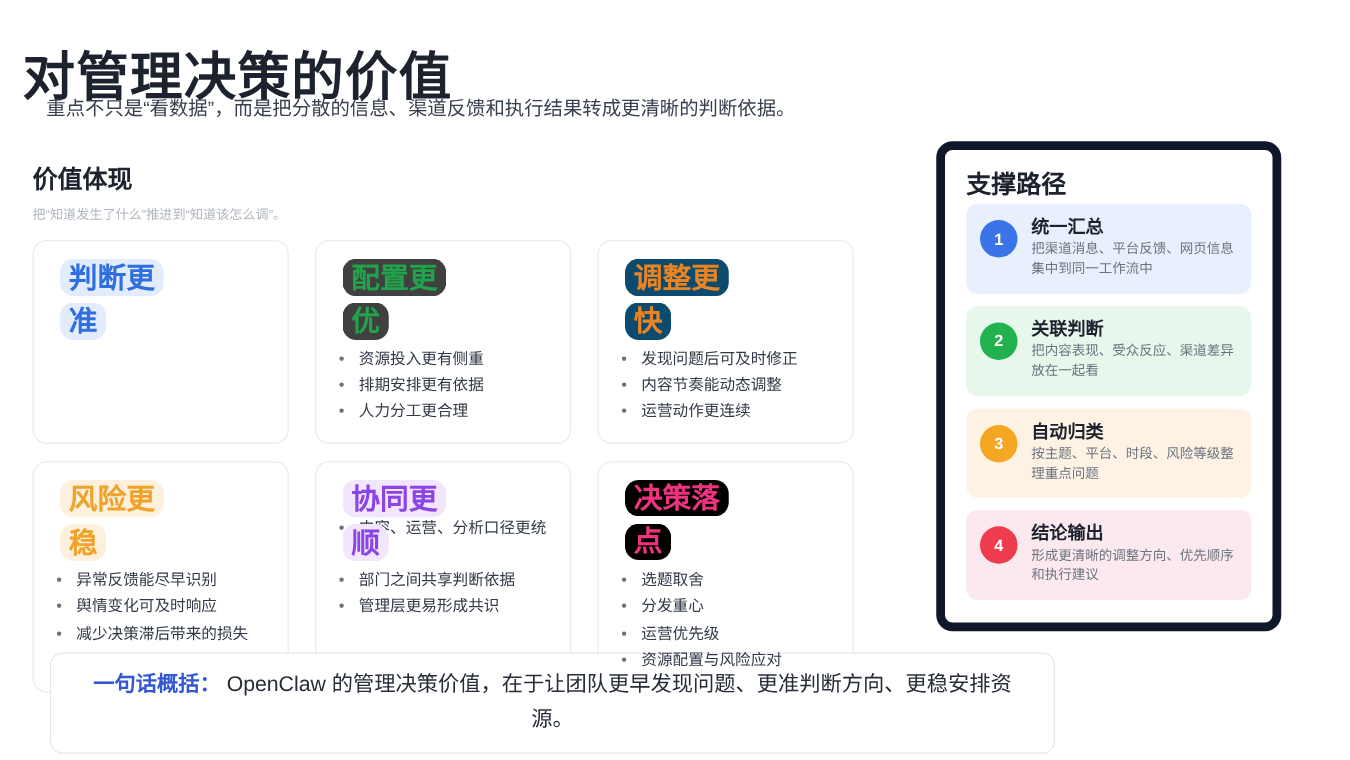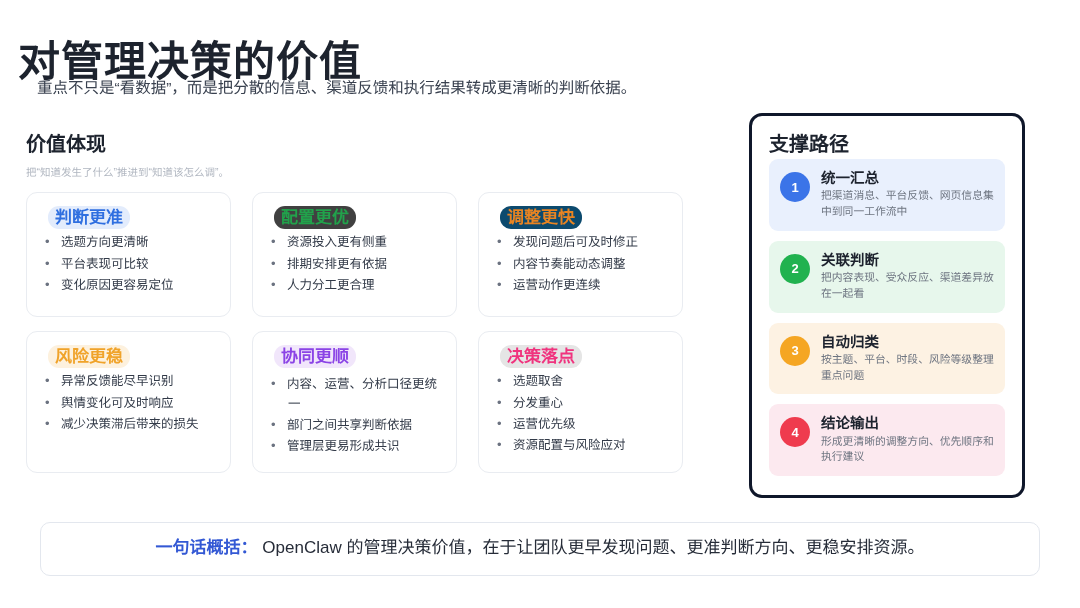--- a/index.html
+++ b/index.html
@@ -81,21 +81,21 @@
     background: #ffffff;
     border: 1px solid #e9ecf1;
     border-radius: 11px;
     padding: 12px 13px 14px 13px;
     min-height: 125px;
   }
   .value-card.tall { min-height: 140px; }
 
   .card-title {
     display: inline;
-    font-size: 17px;
+    font-size: 23px;
     font-weight: 700;
     line-height: 1.52;
     padding: 2px 7px;
     border-radius: 11px;
     box-decoration-break: clone;
     -webkit-box-decoration-break: clone;
   }
   .card-title-wrap {
     width: 92px;
     margin: 0 0 2px 8px;
@@ -130,31 +130,31 @@
     font-size: 13px;
     color: #6b7280;
   }
 
   
   .t-blue   { color: #2f6fe0; background: #e3ecfc; }
   .t-green  { color: #21a24b; background: #404040; }
   .t-orange { color: #e88422; background: #0c4a6e; }
   .t-amber  { color: #f0a32a; background: #fdf1de; }
   .t-purple { color: #8b44e6; background: #f1e6fb; margin-top: 44px; }
-  .t-pink   { color: #f0337e; background: #e5e5e5; }
+  .t-pink   { color: #f0337e; background: #000000; font-family: Liberation Serif, serif; }
 
   
   .right-panel {
     position: absolute;
     left: 749px;
     top: 113px;
     width: 276px;
     box-sizing: border-box;
     background: #ffffff;
-    border: 3px solid #0f172a;
+    border: 7px solid #0f172a;
     border-radius: 13px;
     padding: 16px 17px 18px 17px;
     min-height: 385px;
   }
   .panel-title {
     font-size: 20px;
     font-weight: 700;
     color: #1d232e;
     margin: 0 0 3px 0;
     line-height: 1.2;
@@ -210,21 +210,21 @@
   .b-blue   { background: #3b74e8; }
   .b-green  { background: #21b24f; }
   .b-orange { background: #f5a623; }
   .b-pink   { background: #ef3b4e; }
 
   
   .summary-bar {
     position: absolute;
     left: 40px;
     top: 522px;
-    width: 1000px;
+    width: 804px;
     box-sizing: border-box;
     background: #ffffff;
     border: 1px solid #e3e7ee;
     border-radius: 10px;
     padding: 11px 26px 13px 26px;
     text-align: center;
   }
   .summary-text {
     font-size: 17px;
     line-height: 1.62;
@@ -246,25 +246,20 @@
   <div class="left-col">
     <div class="section-title">价值体现</div>
     <div class="section-note">把“知道发生了什么”推进到“知道该怎么调”。</div>
 
     <div class="card-grid">
 
       <div class="value-card">
         <div class="card-title-wrap">
           <span class="card-title t-blue">判断更准</span>
         </div>
-        <ul class="bullets">
-          <li>选题方向更清晰</li>
-          <li>平台表现可比较</li>
-          <li>变化原因更容易定位</li>
-        </ul>
       </div>
 
       <div class="value-card">
         <div class="card-title-wrap">
           <span class="card-title t-green">配置更优</span>
         </div>
         <ul class="bullets">
           <li>资源投入更有侧重</li>
           <li>排期安排更有依据</li>
           <li>人力分工更合理</li>

